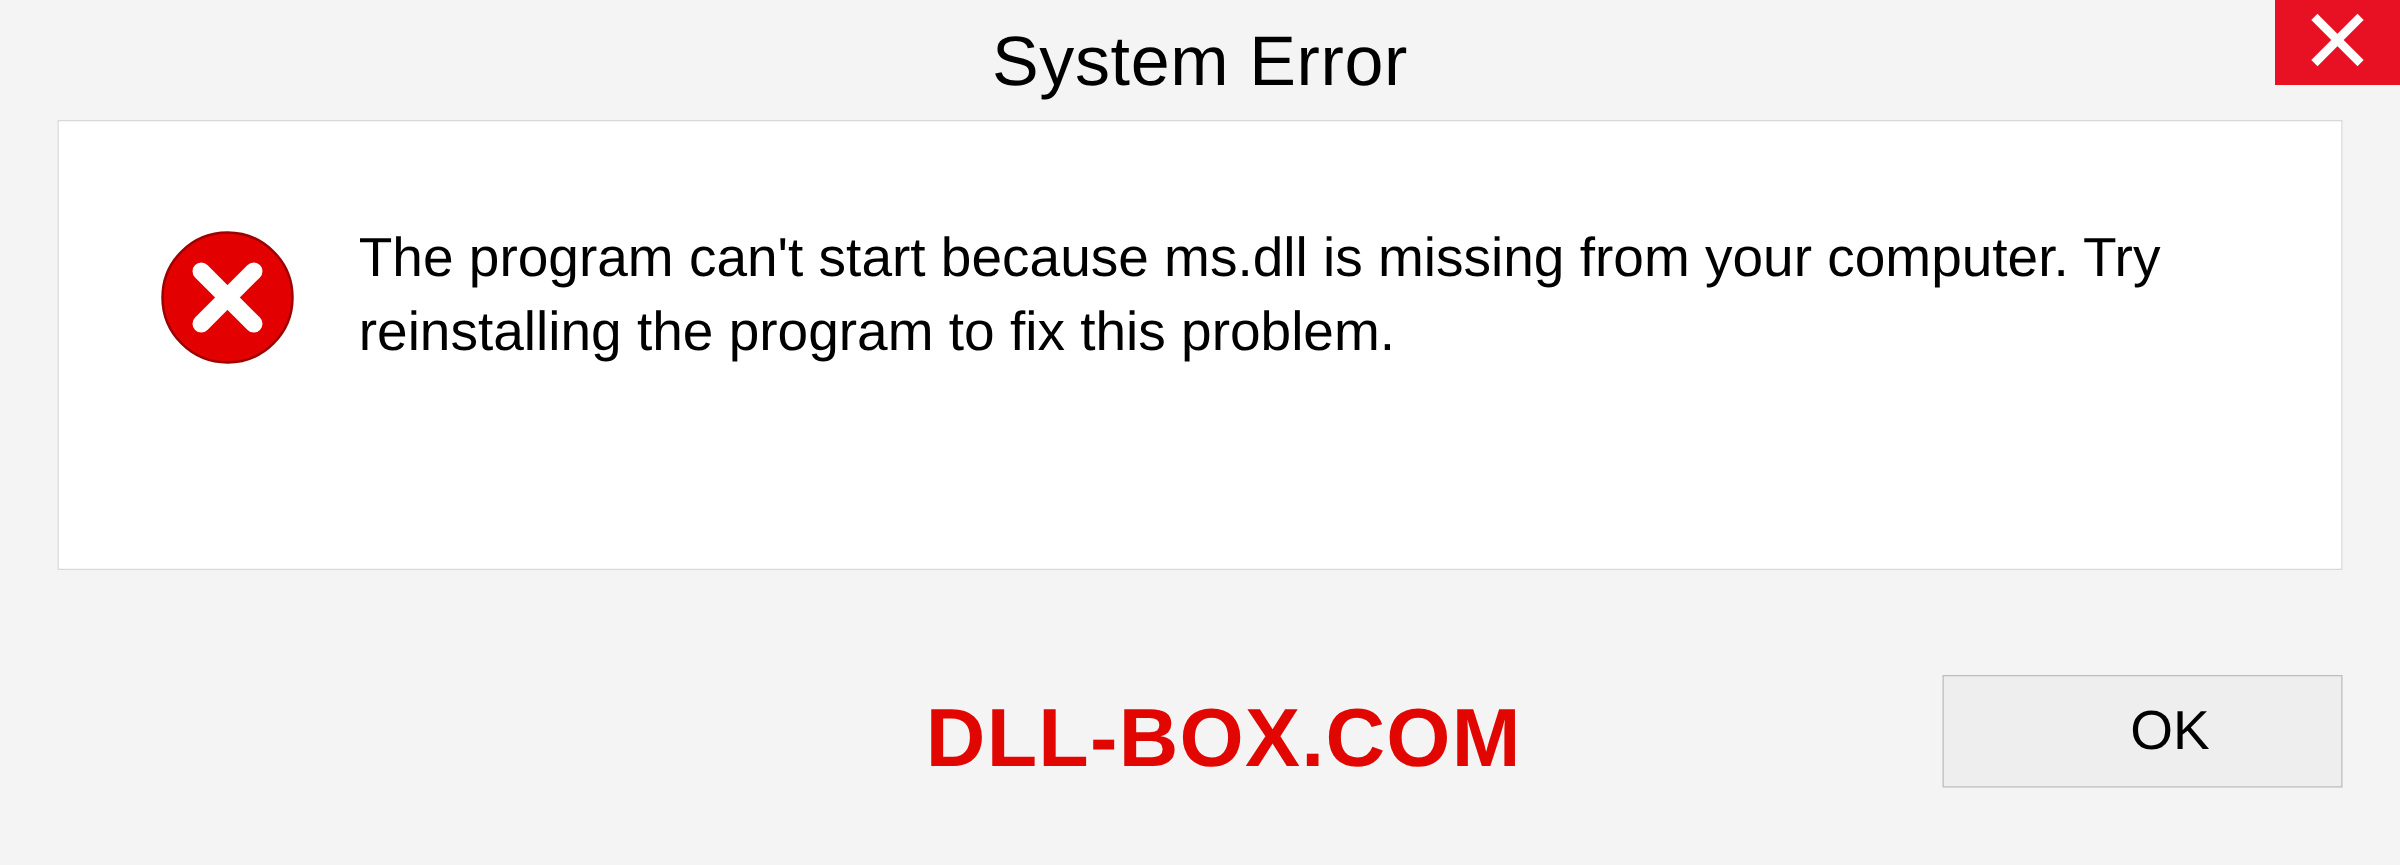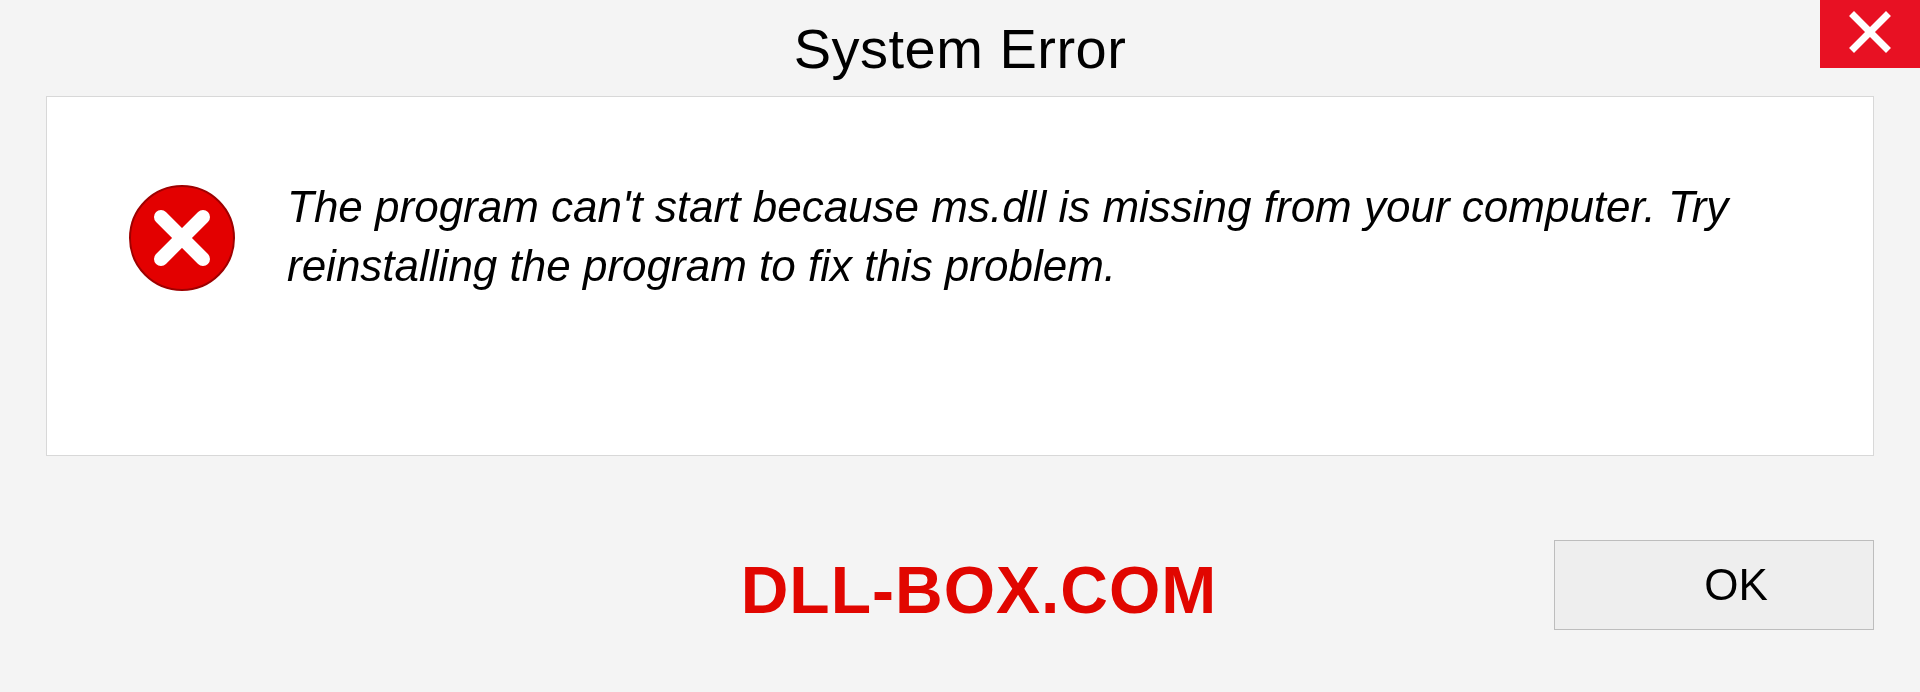--- a/index.html
+++ b/index.html
@@ -46,21 +46,20 @@
     }
     .content-panel {
       margin: 0 46px;
       background: #ffffff;
       border: 1px solid #d8d8d8;
       height: 360px;
       padding: 80px 60px 28px 80px;
       display: flex;
       align-items: flex-start;
       gap: 50px;
-      font-style: italic;
     }
     .error-icon-wrap {
       flex-shrink: 0;
       width: 110px;
       height: 110px;
       display: flex;
       align-items: center;
       justify-content: center;
       margin-top: 6px;
     }

